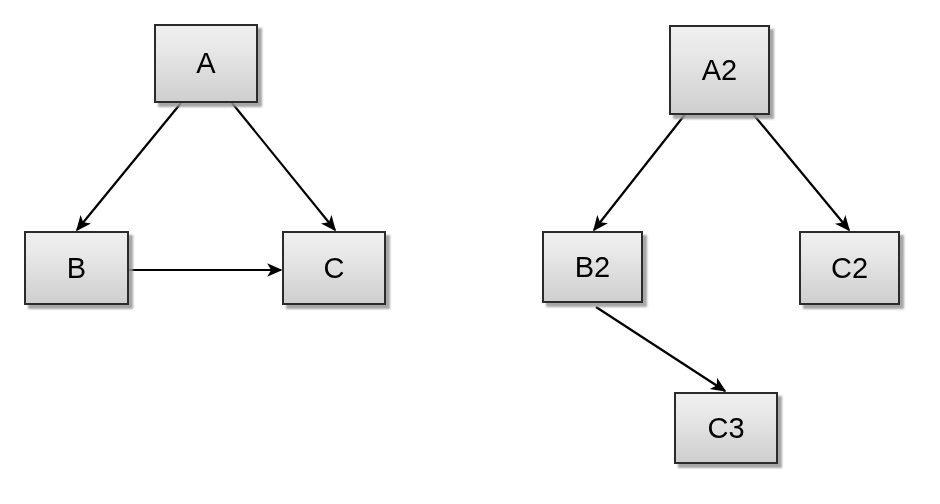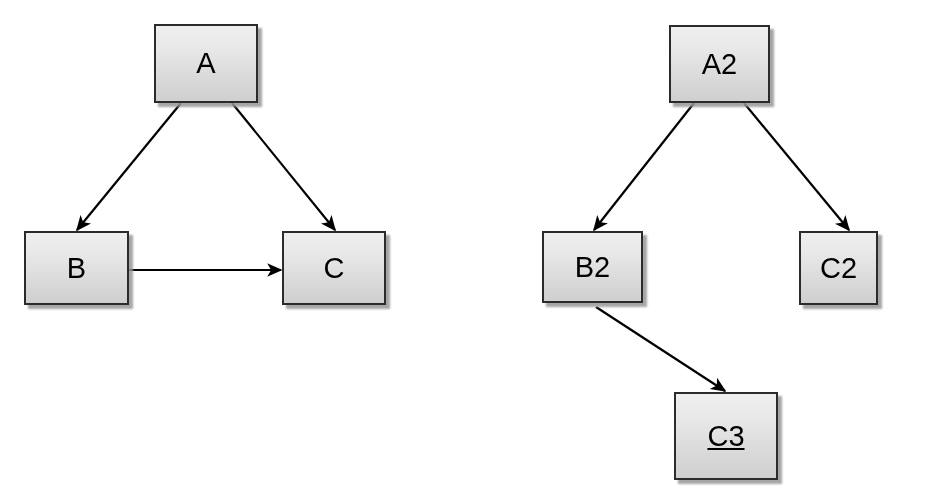--- a/index.html
+++ b/index.html
@@ -72,27 +72,27 @@
   <div id="nodes-group">
       <div class="node" style="left: 154px; top: 24px; width: 104px; height: 79px;">
         <span class="node-label">A</span>
       </div>
       <div class="node" style="left: 24px; top: 231px; width: 105px; height: 74px;">
         <span class="node-label">B</span>
       </div>
       <div class="node" style="left: 282px; top: 231px; width: 104px; height: 74px;">
         <span class="node-label">C</span>
       </div>
-      <div class="node" style="left: 669px; top: 25px; width: 101px; height: 78px; align-items: center;">
+      <div class="node" style="left: 669px; top: 25px; width: 101px; height: 90px; align-items: center;">
         <span class="node-label">A2</span>
       </div>
       <div class="node" style="left: 542px; top: 231px; width: 101px; height: 72px;">
         <span class="node-label">B2</span>
       </div>
-      <div class="node" style="left: 799px; top: 231px; width: 79px; height: 74px;">
+      <div class="node" style="left: 799px; top: 231px; width: 101px; height: 74px;">
         <span class="node-label">C2</span>
       </div>
-      <div class="node" style="left: 674px; top: 392px; width: 104px; height: 88px; text-decoration: underline;">
+      <div class="node" style="left: 674px; top: 392px; width: 104px; height: 72px;">
         <span class="node-label">C3</span>
       </div>
     </div>
 
 </div>
 
 </body></html>

